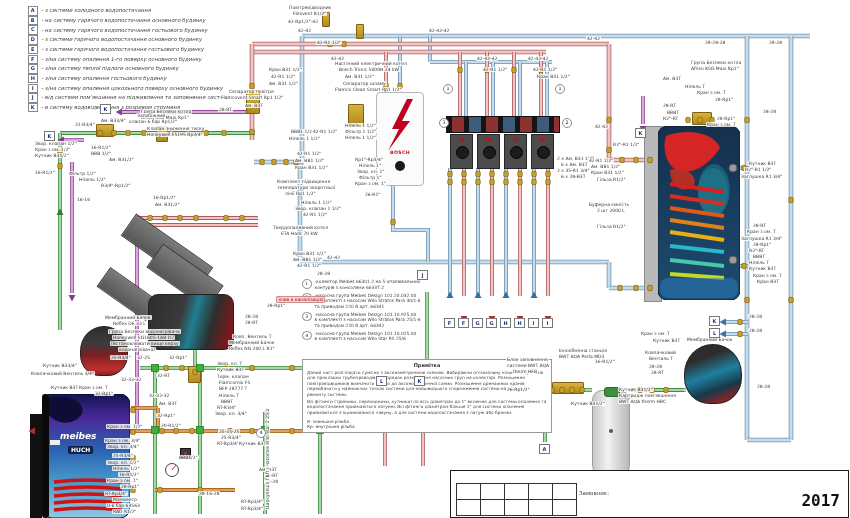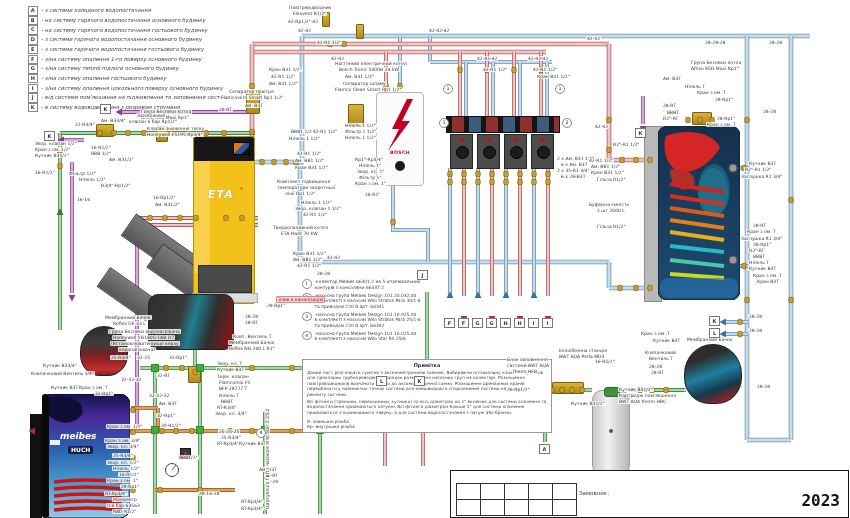--- a/index.html
+++ b/index.html
@@ -226,29 +226,20 @@
       <path d="M155,490 H235" stroke="#a86420" stroke-width="3.8000000000000003" fill="none"></path>
       <path d="M155,490 H235" stroke="#e0a060" stroke-width="2.2" fill="none"></path>
       <path d="M35,431 H48" stroke="#a03030" stroke-width="3.8000000000000003" fill="none"></path>
       <path d="M35,431 H48" stroke="#d98080" stroke-width="2.2" fill="none"></path>
     </svg>
 
   <div class="flue" style="left:120px;top:238px;width:92px;height:25px;transform:rotate(35deg);"></div>
   <div class="flue" style="left:148px;top:262px;width:72px;height:27px;transform:rotate(35deg);"></div>
   <div class="flue" style="left:98px;top:282px;width:58px;height:22px;transform:rotate(35deg);"></div>
 
-  <div id="eta" class="comp">
-    <div class="panel"></div>
-    <div class="screen"></div>
-    <div class="side"></div>
-    <div class="logo">ETA</div>
-    <div class="dot"></div>
-    <div class="ash"></div>
-    <div class="base"></div>
-  </div>
 
   <div id="bosch" class="comp">
     <svg width="46" height="92" viewBox="0 0 46 92">
       <path d="M30,6 L15,36 L22,36 L11,58 L33,28 L25,28 L36,6 Z" fill="#c00020"></path>
     </svg>
     <div class="bname">BOSCH</div>
     <div class="knob"></div>
   </div>
 
   <div id="manifold" class="comp"></div>
@@ -582,21 +573,21 @@
       <tr>
             <td></td>
             <td></td>
             <td></td>
             <td></td>
             <td></td>
           </tr>
     </tbody>
       </table>
     <div class="cust">Замовник:</div>
-    <div class="year">2023</div>
+    <div class="year">2017</div>
   </div>
 
 <span class="lbl" style="left: 288px; top: 5px;">Повітрявідводник</span>
     <span class="lbl" style="left: 292px; top: 11px;">Flexvent R1/2"</span>
     <span class="lbl" style="left: 287px; top: 19px;">42-Rp1/2"-42</span>
     <span class="lbl" style="left: 297px; top: 28px;">42-42</span>
     <span class="lbl" style="left: 428px; top: 28px;">42-42-42</span>
     <span class="lbl" style="left: 586px; top: 36px;">42-42</span>
     <span class="lbl" style="left: 316px; top: 40px;">42-R1 1/2"</span>
     <span class="lbl" style="left: 330px; top: 56px;">42-42</span>

